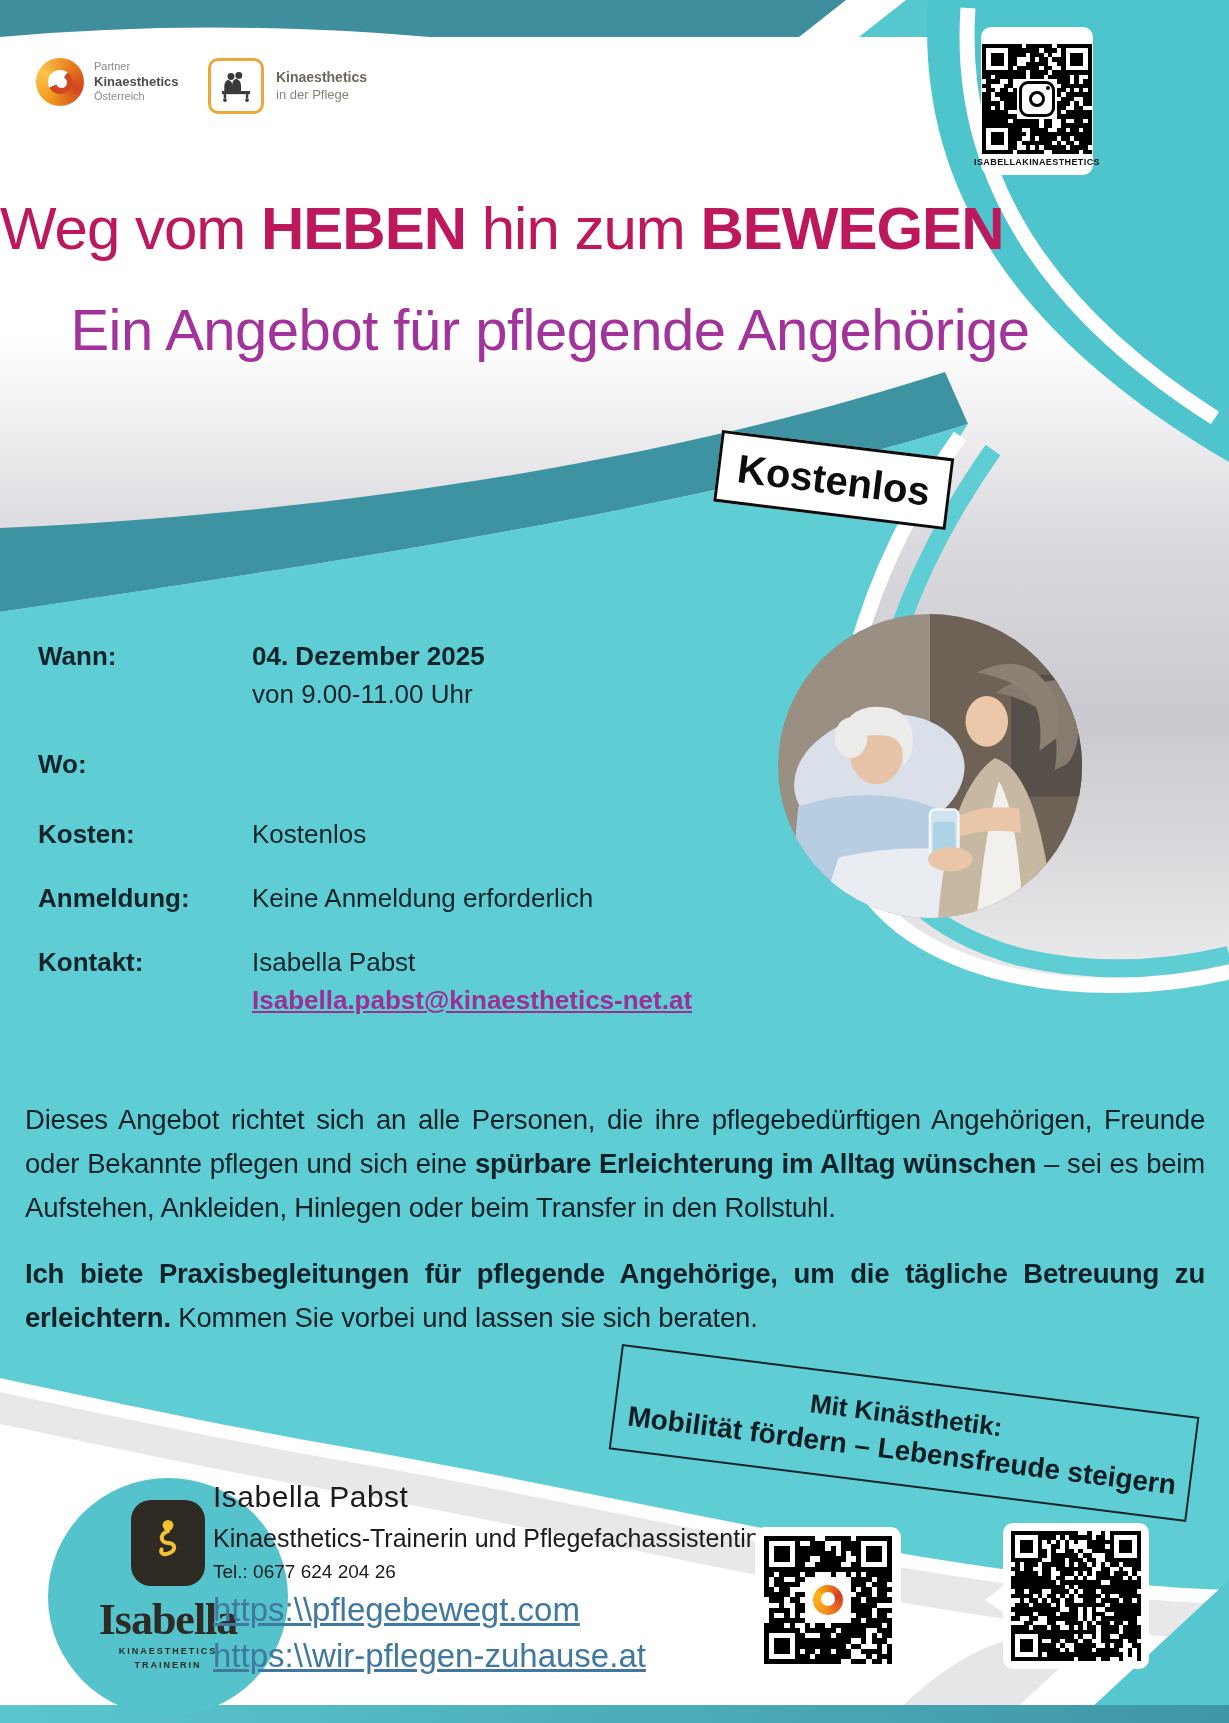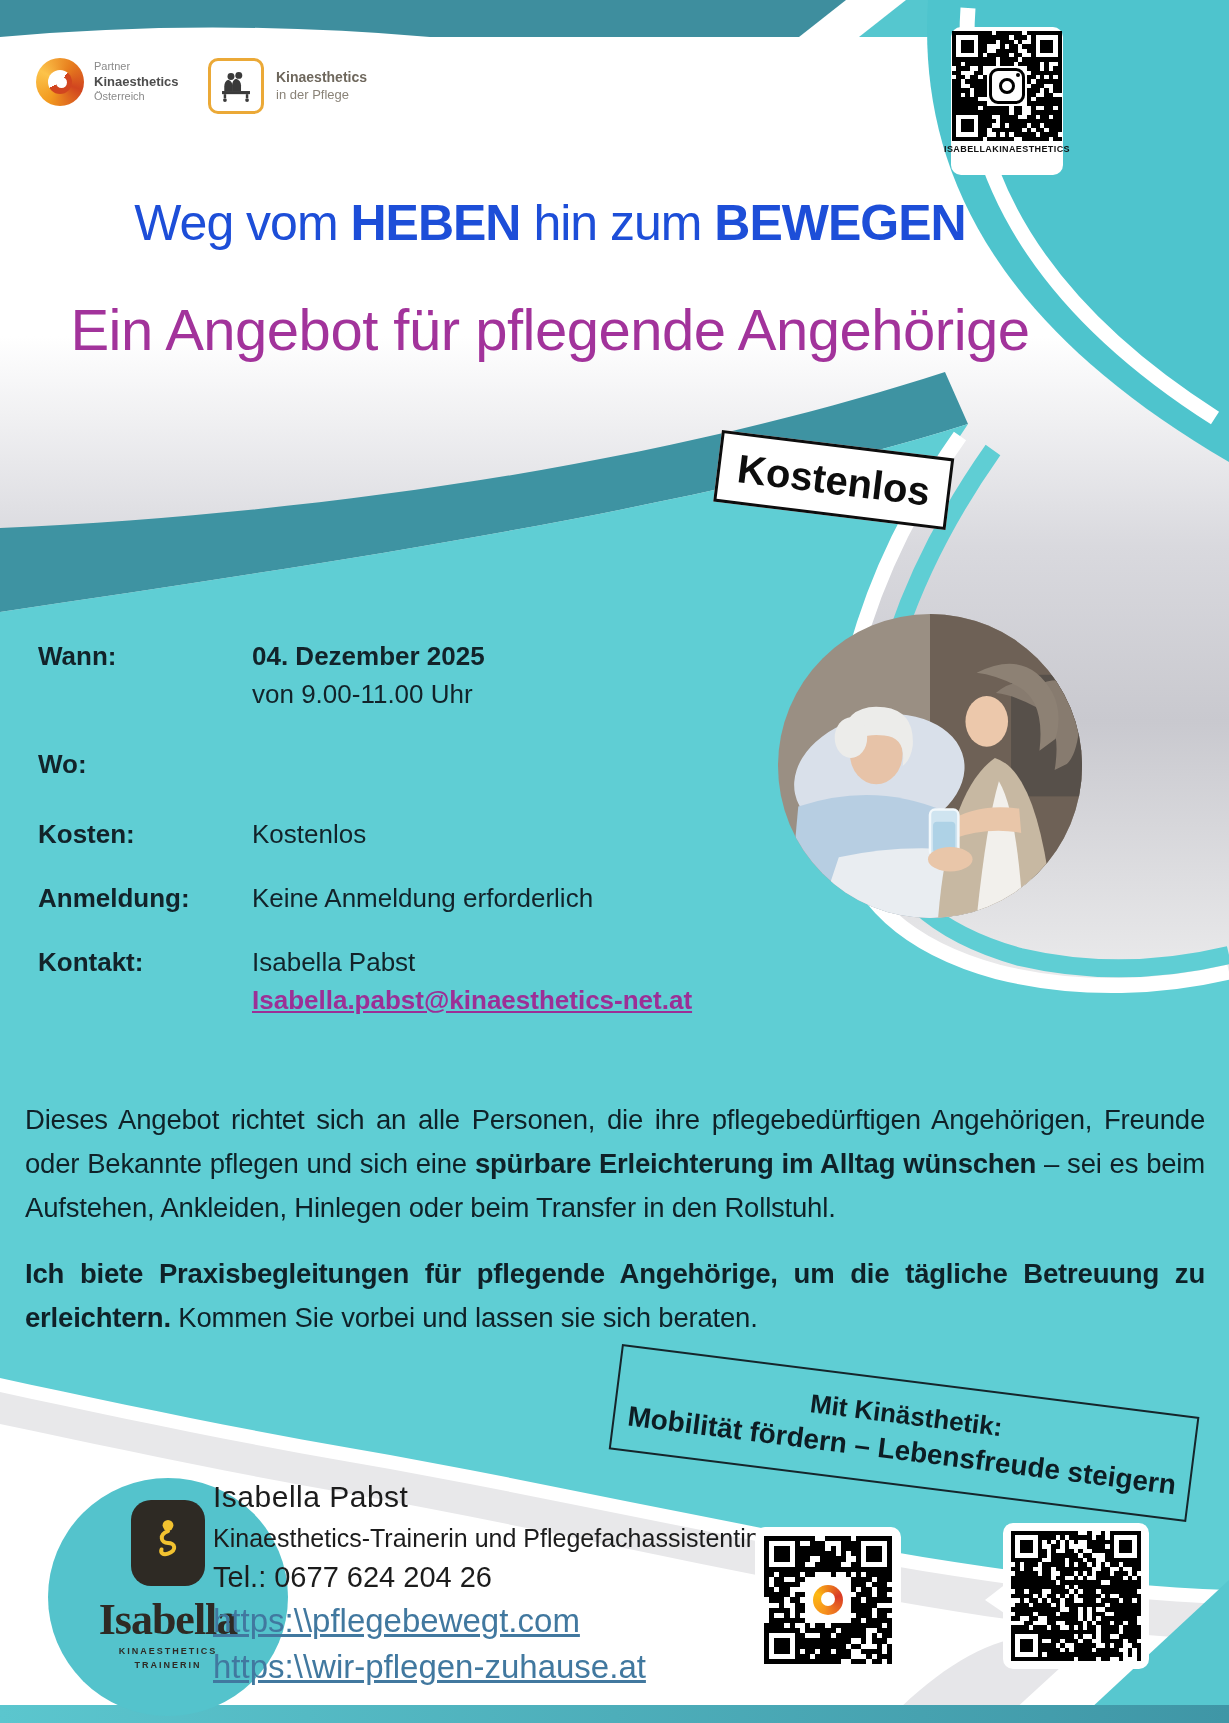--- a/index.html
+++ b/index.html
@@ -20,35 +20,35 @@
   .partner-text .b{font-weight:bold;color:#4d4d4d;font-size:13px;}
   .pflege-logo{left:208px;top:58px;display:flex;align-items:center;gap:12px;z-index:5;}
   .bedicon{width:50px;height:50px;border:3px solid #eba937;border-radius:10px;background:#fff;
            display:flex;align-items:center;justify-content:center;}
   .pflege-text{font-size:13px;line-height:1.25;color:#8a8378;}
   .pflege-text .b{font-weight:bold;color:#6e675c;font-size:14px;}
 
   
   .qr-card{background:#fff;border-radius:10px;z-index:6;display:flex;flex-direction:column;
            align-items:center;box-sizing:border-box;}
-  .qr-card-top{left:951px;top:27px;width:112px;height:148px;padding-top:4px;}
+  .qr-card-top{left:981px;top:27px;width:112px;height:148px;padding-top:17px;}
   .qr{position:relative;}
   .qr-caption{font-size:9px;font-weight:bold;letter-spacing:.4px;color:#111;margin-top:3px;}
   .icon-center{position:absolute;left:50%;top:50%;transform:translate(-50%,-50%);background:#fff;
                display:flex;align-items:center;justify-content:center;}
   .insta{width:30px;height:30px;border:3px solid #000;border-radius:9px;position:relative;background:#fff;}
   .insta:before{content:"";position:absolute;left:7px;top:7px;width:10px;height:10px;border:3px solid #000;border-radius:50%;}
   .insta:after{content:"";position:absolute;right:2px;top:2px;width:4px;height:4px;border-radius:50%;background:#000;}
   .minispiral{width:30px;height:30px;border-radius:50%;
           background:conic-gradient(from 200deg,#f7941d,#fdb913 100deg,#d93a26 230deg,#f7941d 360deg);position:relative;}
   .minispiral:after{content:"";position:absolute;left:8px;top:7px;width:14px;height:14px;border-radius:50%;background:#fff;}
 
   
-  .headline1{left:0;top:194px;width:1100px;text-align:center;font-size:50px;letter-spacing:-1px;
-             color:#1d4ed8;z-index:4;white-space:nowrap;}
+  .headline1{left:0;top:194px;width:1100px;font-size:60px;letter-spacing:-1px;
+             color:#be185d;z-index:4;white-space:nowrap;}
   .headline1 b{font-weight:bold;}
   .headline2{left:0;top:296px;width:1100px;text-align:center;font-size:58px;letter-spacing:-.5px;
              color:#a2339b;z-index:4;white-space:nowrap;}
 
   
   .badge{left:722px;top:430px;width:228px;height:66px;background:#fff;border:3px solid #0d0d0d;
          transform:rotate(7deg);transform-origin:left top;display:flex;align-items:center;justify-content:center;
          font-size:40px;font-weight:bold;color:#0d0d0d;z-index:5;}
 
   
@@ -80,21 +80,21 @@
   
   .iso-logo{left:48px;top:1478px;width:240px;height:238px;border-radius:50%;background:#54c3cc;z-index:5;
             display:flex;flex-direction:column;align-items:center;}
   .iso-badge{margin-top:22px;width:74px;height:86px;background:#2e2a24;border-radius:20px;
              display:flex;align-items:center;justify-content:center;}
   .iso-word{font-family:Liberation Serif, serif;font-weight:bold;font-size:44px;color:#2e2a24;margin-top:8px;letter-spacing:-1px;}
   .iso-sub{font-size:9px;letter-spacing:2px;color:#2e2a24;font-weight:bold;line-height:1.5;text-align:center;}
   .contact{left:213px;top:1480px;z-index:6;color:#1c1c1c;}
   .c-name{font-size:30px;letter-spacing:.5px;}
   .c-role{font-size:25px;margin-top:10px;text-align:center;}
-  .c-phone{font-size:29px;margin-top:8px;}
+  .c-phone{font-size:19px;margin-top:8px;}
   .c-link{display:block;font-size:33px;margin-top:8px;color:#41789f;text-decoration:underline;}
   .qr-card-b1{left:755px;top:1527px;width:146px;height:146px;justify-content:center;}
   .qr-card-b2{left:1003px;top:1523px;width:146px;height:146px;justify-content:center;}
 </style>
 </head>
 <body>
 
 <div class="page">
 
   <svg class="bg" width="1229" height="1723" viewBox="0 0 1229 1723">

